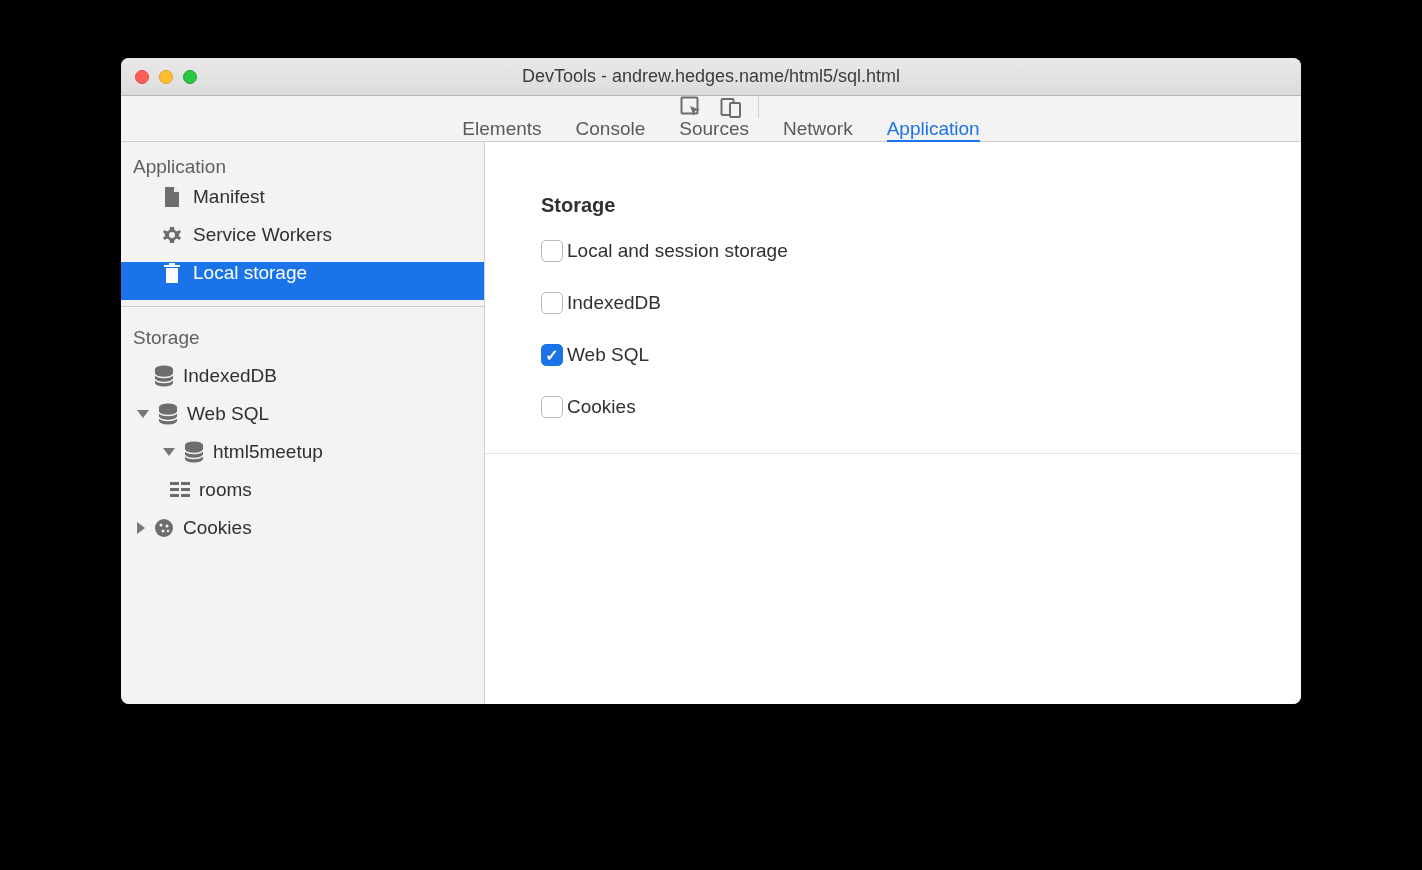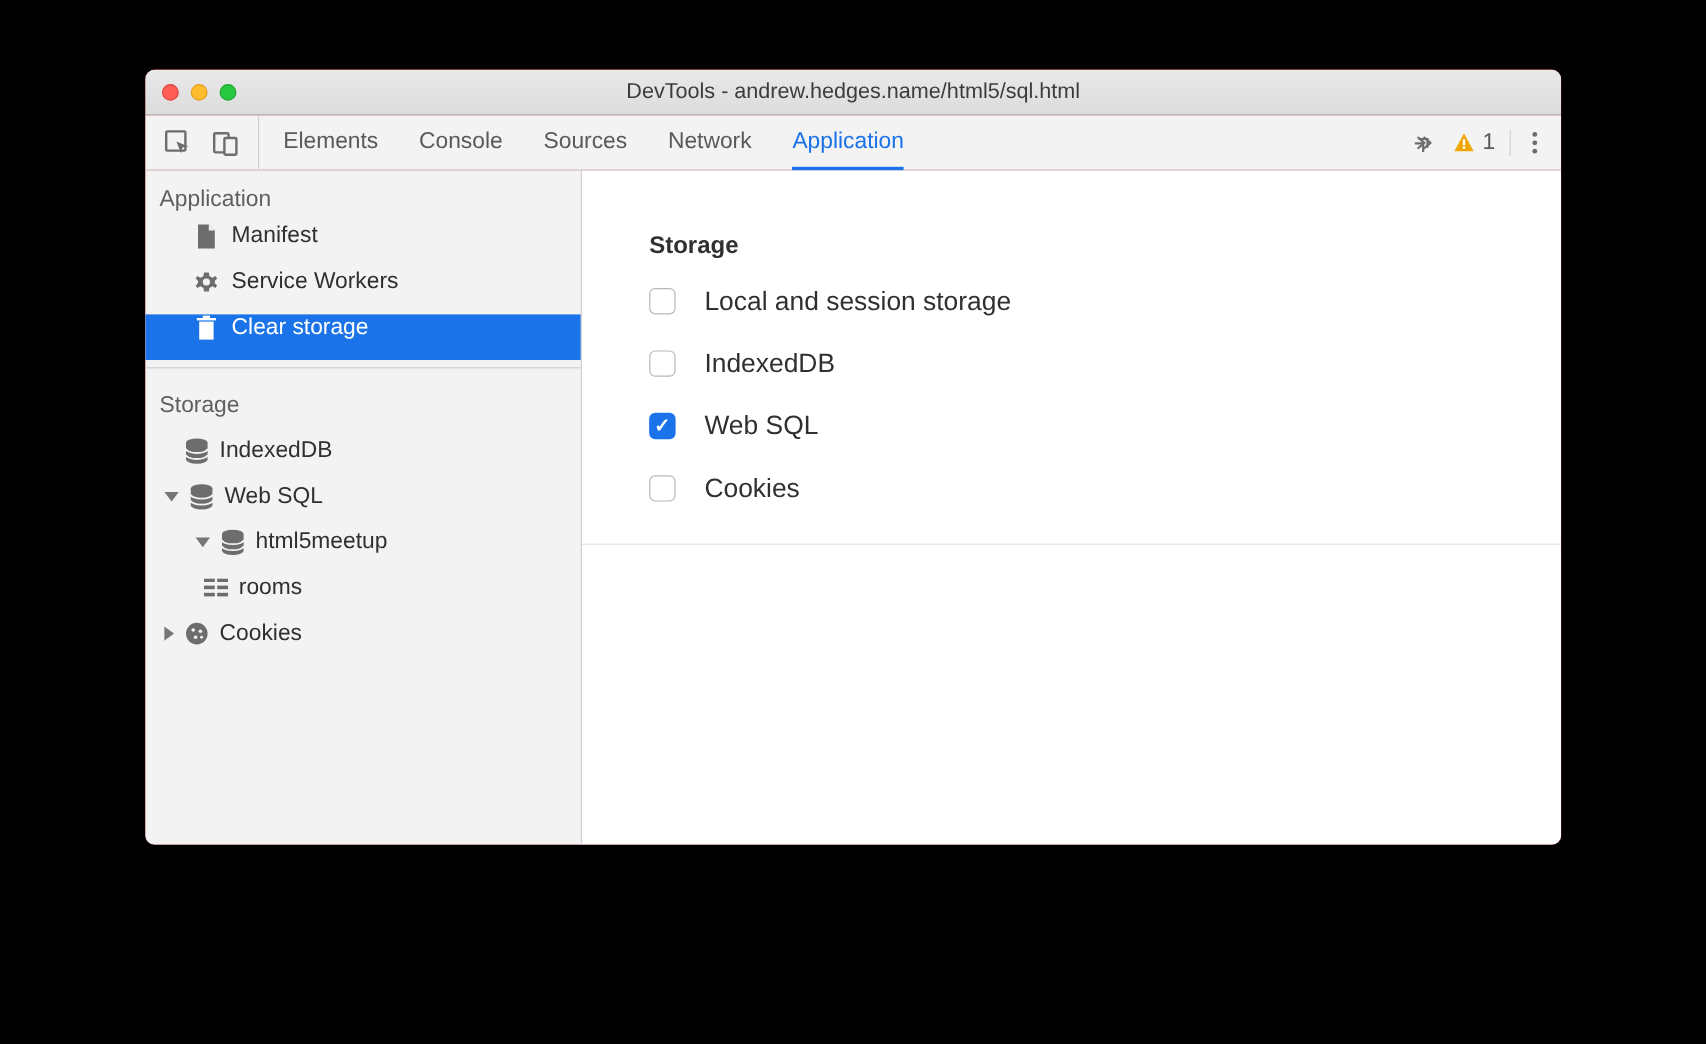--- a/index.html
+++ b/index.html
@@ -9,21 +9,21 @@
     height: 870px;
     font-family: "Helvetica Neue", Helvetica, Arial, sans-serif;
     display: flex;
     align-items: flex-start;
     justify-content: center;
     padding-top: 58px;
   }
   .window {
     width: 1180px;
     height: 646px;
-    background: #b91c1c;
+    background: #f0abfc;
     border-radius: 8px;
     box-shadow: 0 25px 60px rgba(0,0,0,0.55), 0 0 0 1px rgba(0,0,0,0.15);
     overflow: hidden;
     display: flex;
     flex-direction: column;
   }
   .titlebar {
     height: 38px;
     background: linear-gradient(#e9e9e9, #dcdcdc);
     border-bottom: 1px solid #b7b7b7;
@@ -50,20 +50,21 @@
     pointer-events: none;
   }
   .toolbar {
     height: 46px;
     background: #f3f3f3;
     border-bottom: 1px solid #d0d0d0;
     display: flex;
     align-items: center;
     font-size: 19px;
     color: #5a5a5a;
+    flex-direction: column;
   }
   .tb-left {
     display: flex;
     align-items: center;
     gap: 18px;
     padding: 0 16px;
     border-right: 1px solid #d0d0d0;
     height: 100%;
   }
   .tabs {
@@ -174,24 +175,24 @@
   }
   .pane-title {
     font-weight: 600;
     font-size: 20px;
     color: #303030;
     padding: 0 56px 8px 56px;
   }
   .check-row {
     display: flex;
     align-items: center;
-    gap: 24px;
+    gap: 4px;
     height: 52px;
     padding-left: 56px;
-    font-size: 22px;
+    font-size: 19px;
     color: #303030;
   }
   .checkbox {
     width: 22px;
     height: 22px;
     border: 1.5px solid #b8b8b8;
     border-radius: 5px;
     background: #fff;
     display: inline-flex;
     align-items: center;
@@ -289,21 +290,21 @@
           <span>Service Workers</span>
         </div>
         <div class="side-item ind-app selected">
           <span class="icon">
             <svg width="20" height="22" viewBox="0 0 20 22">
               <rect x="4" y="6" width="12" height="15" fill="#fff"></rect>
               <rect x="2" y="3" width="16" height="2" fill="#fff"></rect>
               <rect x="7" y="1" width="6" height="2" fill="#fff"></rect>
             </svg>
           </span>
-          <span>Clear storage</span>
+          <span>Local storage</span>
         </div>
         <div class="side-divider"></div>
         <div class="side-group-title">Storage</div>
         <div class="tree-item ind-0">
           <span class="arrow space"></span>
           <span class="icon">
             <svg width="20" height="22" viewBox="0 0 20 22">
               <ellipse cx="10" cy="4" rx="9" ry="3.5" fill="#6d6d6d"></ellipse>
               <path d="M1 4 L1 18 A9 3.5 0 0 0 19 18 L19 4" fill="#6d6d6d"></path>
               <ellipse cx="10" cy="4" rx="9" ry="3.5" fill="none" stroke="#f3f3f3" stroke-width="0"></ellipse>

